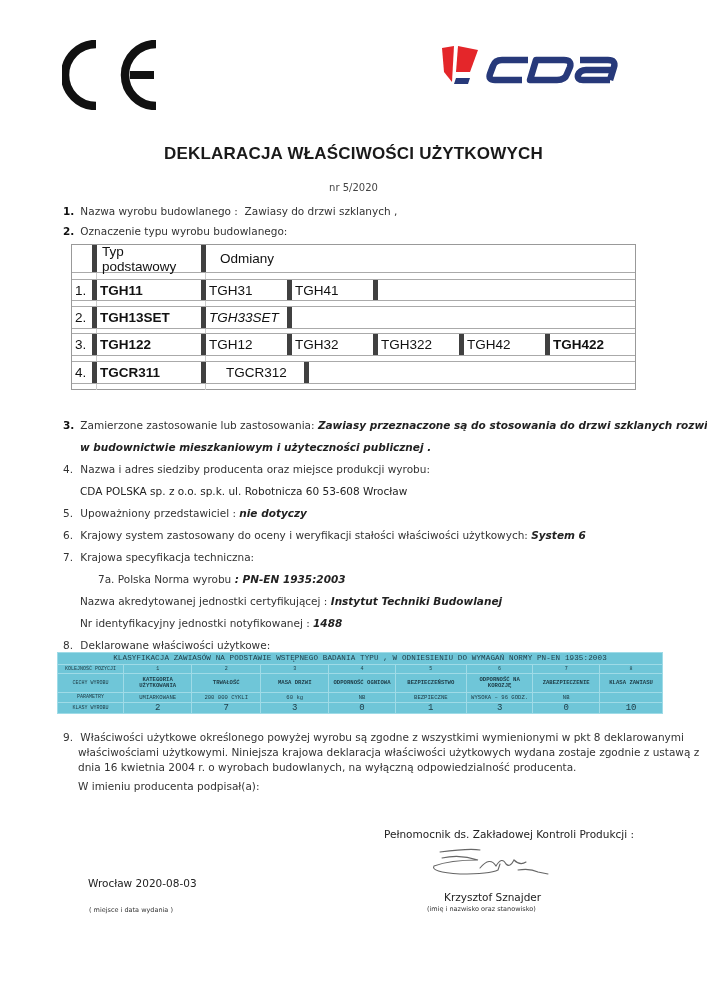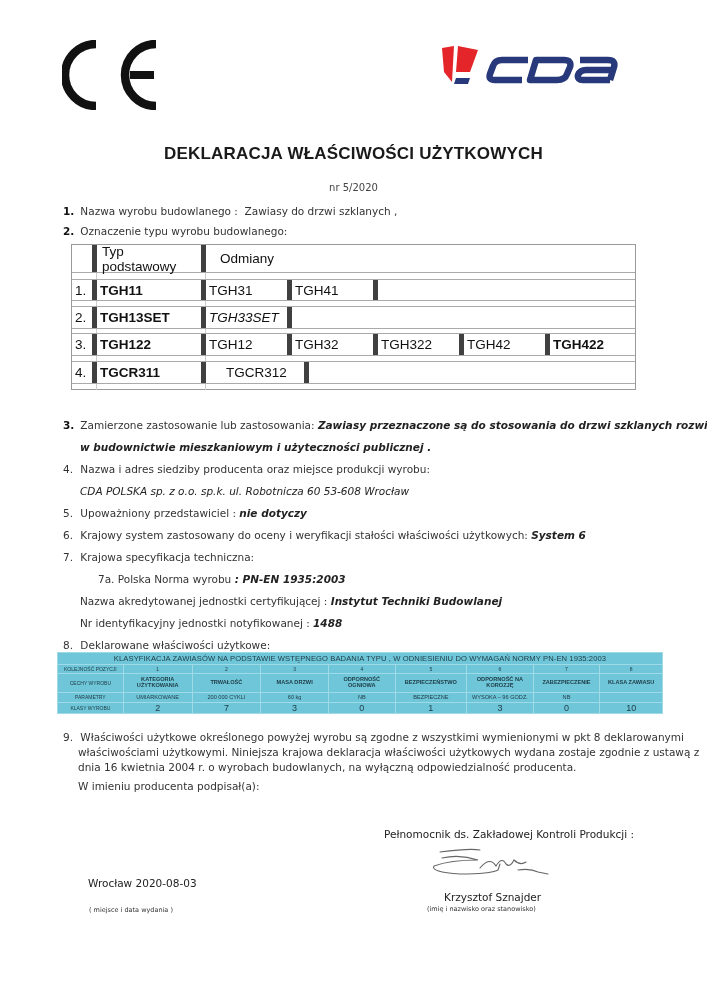--- a/index.html
+++ b/index.html
@@ -22,41 +22,41 @@
     letter-spacing: 0.2px; color: #1a1a1a;
   }
   .nr {
     left: 0; width: 707px; top: 182px; text-align: center;
     font-size: 10px; color: #444;
   }
 
   .line { font-size: 10.5px; color: #333; white-space: nowrap; }
   .line b.num { color: #111; }
   .line .it { font-style: italic; font-weight: 700; color: #222; }
-  .line .ital { font-style: italic; color: #222; text-align: center; }
+  .line .ital { color: #222; text-align: center; }
   .num { display: inline-block; width: 14px; }
 
   
   .ttable {
     left: 71px; top: 244px; width: 565px; height: 146px;
     border: 1px solid #999; box-sizing: border-box;
     font-family: "Liberation Sans", sans-serif; font-size: 13.5px; color: #111;
   }
   .trow { position: absolute; left: 0; right: 0; border-bottom: 1px solid #aaa; box-sizing: border-box; }
   .tcell { position: absolute; top: 0; bottom: 0; box-sizing: border-box; padding-left: 3px; display: flex; align-items: center; border-right: 5px solid #404040; }
   .tcell.last { border-right: none; }
   .tcell b { font-weight: 700; }
   .spacer { position: absolute; left: 0; right: 0; border-bottom: 1px solid #aaa; box-sizing: border-box; }
   .spacer .div1 { position: absolute; left: 24px; top: 0; bottom: 0; border-left: 1px solid #ccc; }
   .spacer .div2 { position: absolute; left: 133px; top: 0; bottom: 0; border-left: 1px solid #ccc; }
 
   
   .ctable {
     left: 57px; top: 652px; width: 606px; border-collapse: collapse;
-    font-family: Liberation Sans, sans-serif; color: #1d3a45;
+    font-family: Liberation Mono, monospace; color: #1d3a45;
     background: #6fc6d8;
   }
   .ctable td {
     border: 1px solid #9fdbe7; text-align: center; padding: 0; line-height: 1;
   }
   .ctable .hdr td { font-size: 7.6px; height: 11px; letter-spacing: 0.1px; }
   .ctable .r1 td { font-size: 5px; height: 8px; }
   .ctable .r2 td { font-size: 5.6px; height: 18px; font-weight: 700; }
   .ctable .r2 td.lbl { font-weight: 400; }
   .ctable .r3 td { font-size: 5.6px; height: 9px; }

